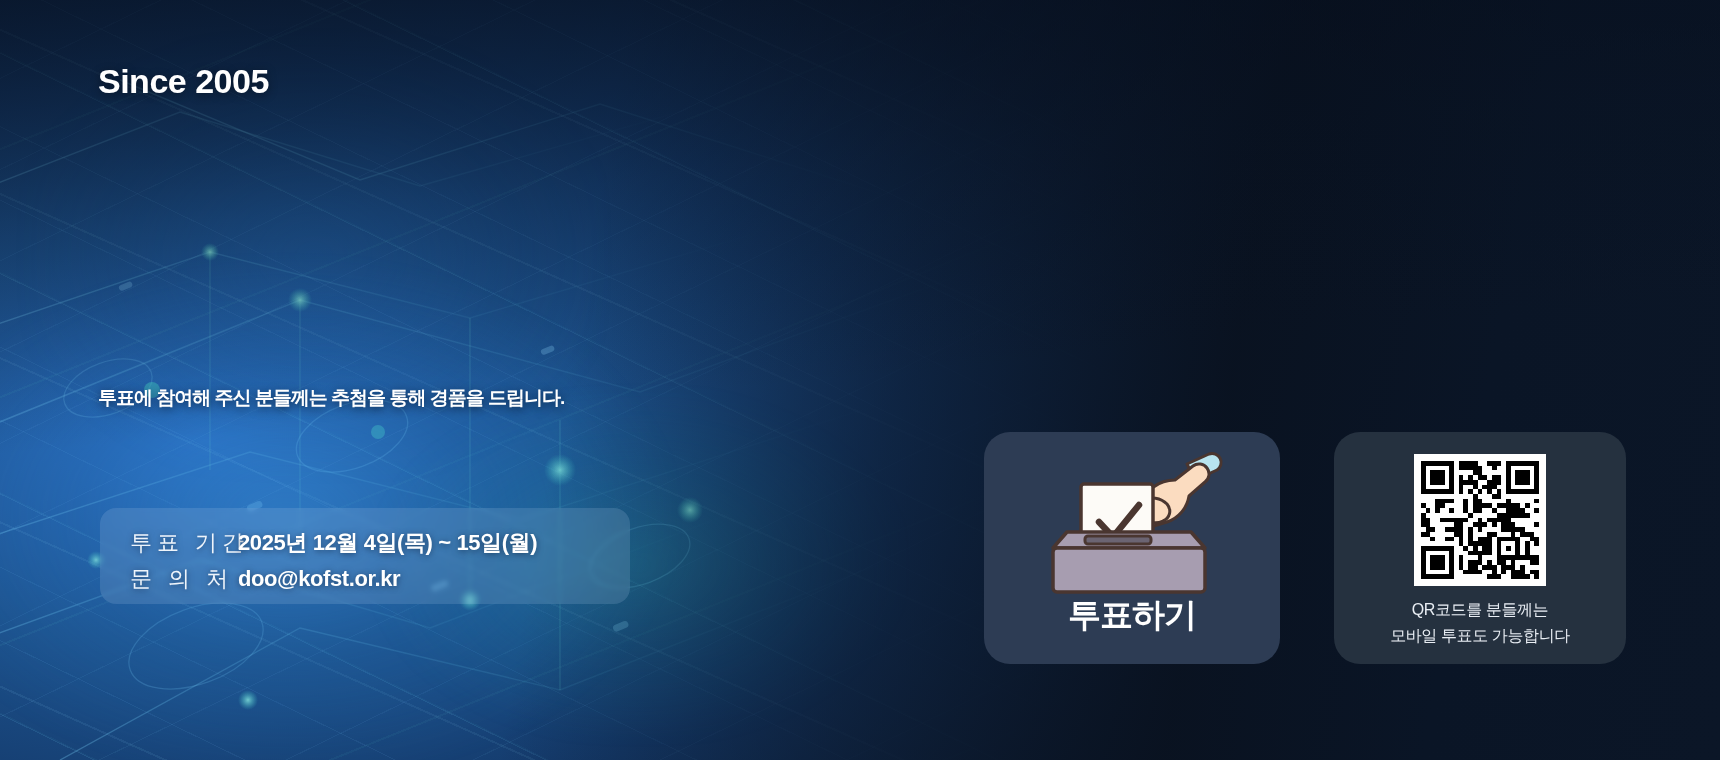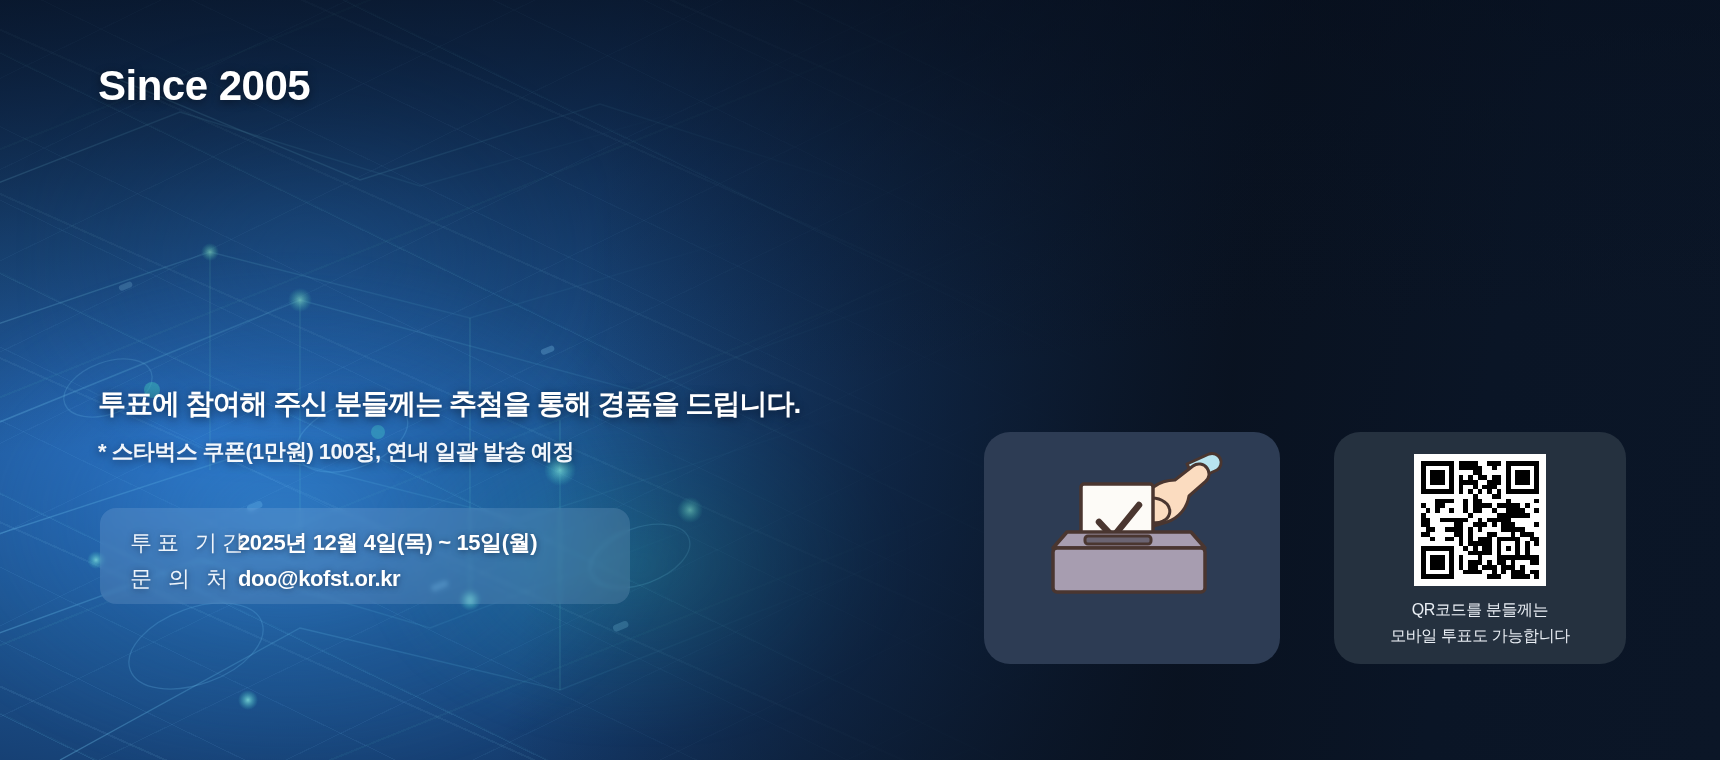--- a/index.html
+++ b/index.html
@@ -69,41 +69,41 @@
     -webkit-mask-image:linear-gradient(92deg, rgba(0,0,0,.9) 0%, rgba(0,0,0,.7) 45%, rgba(0,0,0,0) 78%);
             mask-image:linear-gradient(92deg, rgba(0,0,0,.9) 0%, rgba(0,0,0,.7) 45%, rgba(0,0,0,0) 78%);
   }
   .bg-svg { position:absolute; inset:0; width:100%; height:100%; }
 
   
   .content { position:absolute; inset:0; }
 
   .since {
     position:absolute; left:98px; top:62px;
-    font-size:42px; font-weight:bold; color:#ffffff;
+    font-size:34px; font-weight:bold; color:#ffffff;
     letter-spacing:-.5px;
     text-shadow:0 2px 10px rgba(0,0,0,.45);
     font-stretch:condensed;
   }
   .subhead {
     position:absolute; left:98px; top:118px;
     font-size:37px; font-weight:bold; color:#ffffff;
     letter-spacing:-1.6px;
     text-shadow:0 2px 12px rgba(0,0,0,.5);
   }
   .title {
     position:absolute; left:92px; top:188px;
     font-size:92px; font-weight:bold; color:#ffffff;
     letter-spacing:-2.5px; line-height:1.08;
     text-shadow:0 4px 22px rgba(0,0,0,.55), 0 0 42px rgba(120,190,255,.18);
   }
 
   .promo {
     position:absolute; left:98px; top:385px;
-    font-size:28px; font-weight:bold; color:#ffffff;
+    font-size:19px; font-weight:bold; color:#ffffff;
     letter-spacing:-1px;
     text-shadow:0 2px 10px rgba(0,10,28,.65);
   }
   .promo-note {
     position:absolute; left:98px; top:437px;
     font-size:22px; font-weight:bold; color:#f2f6fb;
     letter-spacing:-.6px;
     text-shadow:0 2px 8px rgba(0,10,28,.6);
   }
 
@@ -239,21 +239,20 @@
   <div class="bg-glow-a"></div>
   <div class="bg-glow-b"></div>
   <div class="bg-rightfade"></div>
   <div class="bg-topdark"></div>
 
   <div class="content">
 
     <div class="since">Since 2005</div>
 
     <div class="promo">투표에 참여해 주신 분들께는 추첨을 통해 경품을 드립니다.</div>
-    <div class="promo-note">* 스타벅스 쿠폰(1만원) 100장, 연내 일괄 발송 예정</div>
 
     <div class="infobox">
       <div class="info-row r1">
         <span class="info-label">투표 기간</span><span>2025년 12월 4일(목) ~ 15일(월)</span>
       </div>
       <div class="info-row r2">
         <span class="info-label">문 의 처</span><span>doo@kofst.or.kr</span>
       </div>
     </div>
 
@@ -271,20 +270,21 @@
 
           <path d="M62 74 l14 15 l26 -32" fill="none" stroke="#4a3630" stroke-width="6.5" stroke-linecap="round" stroke-linejoin="round"></path>
 
           <path d="M16 100 l14 -16 h124 l14 16 z" fill="#a79db0" stroke="#4a3630" stroke-width="3.5" stroke-linejoin="round"></path>
 
           <rect x="48" y="88" width="66" height="8" rx="3" fill="#6b6472" stroke="#4a3630" stroke-width="3"></rect>
 
           <rect x="16" y="100" width="152" height="44" rx="4" fill="#a79db0" stroke="#4a3630" stroke-width="3.5"></rect>
         </svg>
       </div>
+      <div class="vote-label">투표하기</div>
     </div>
 
     <div class="card card-qr">
       <div class="qr-box">
         <div class="qr-grid" id="qr-grid">
             <i></i>
             <i></i>
             <i></i>
             <i></i>
             <i></i>

